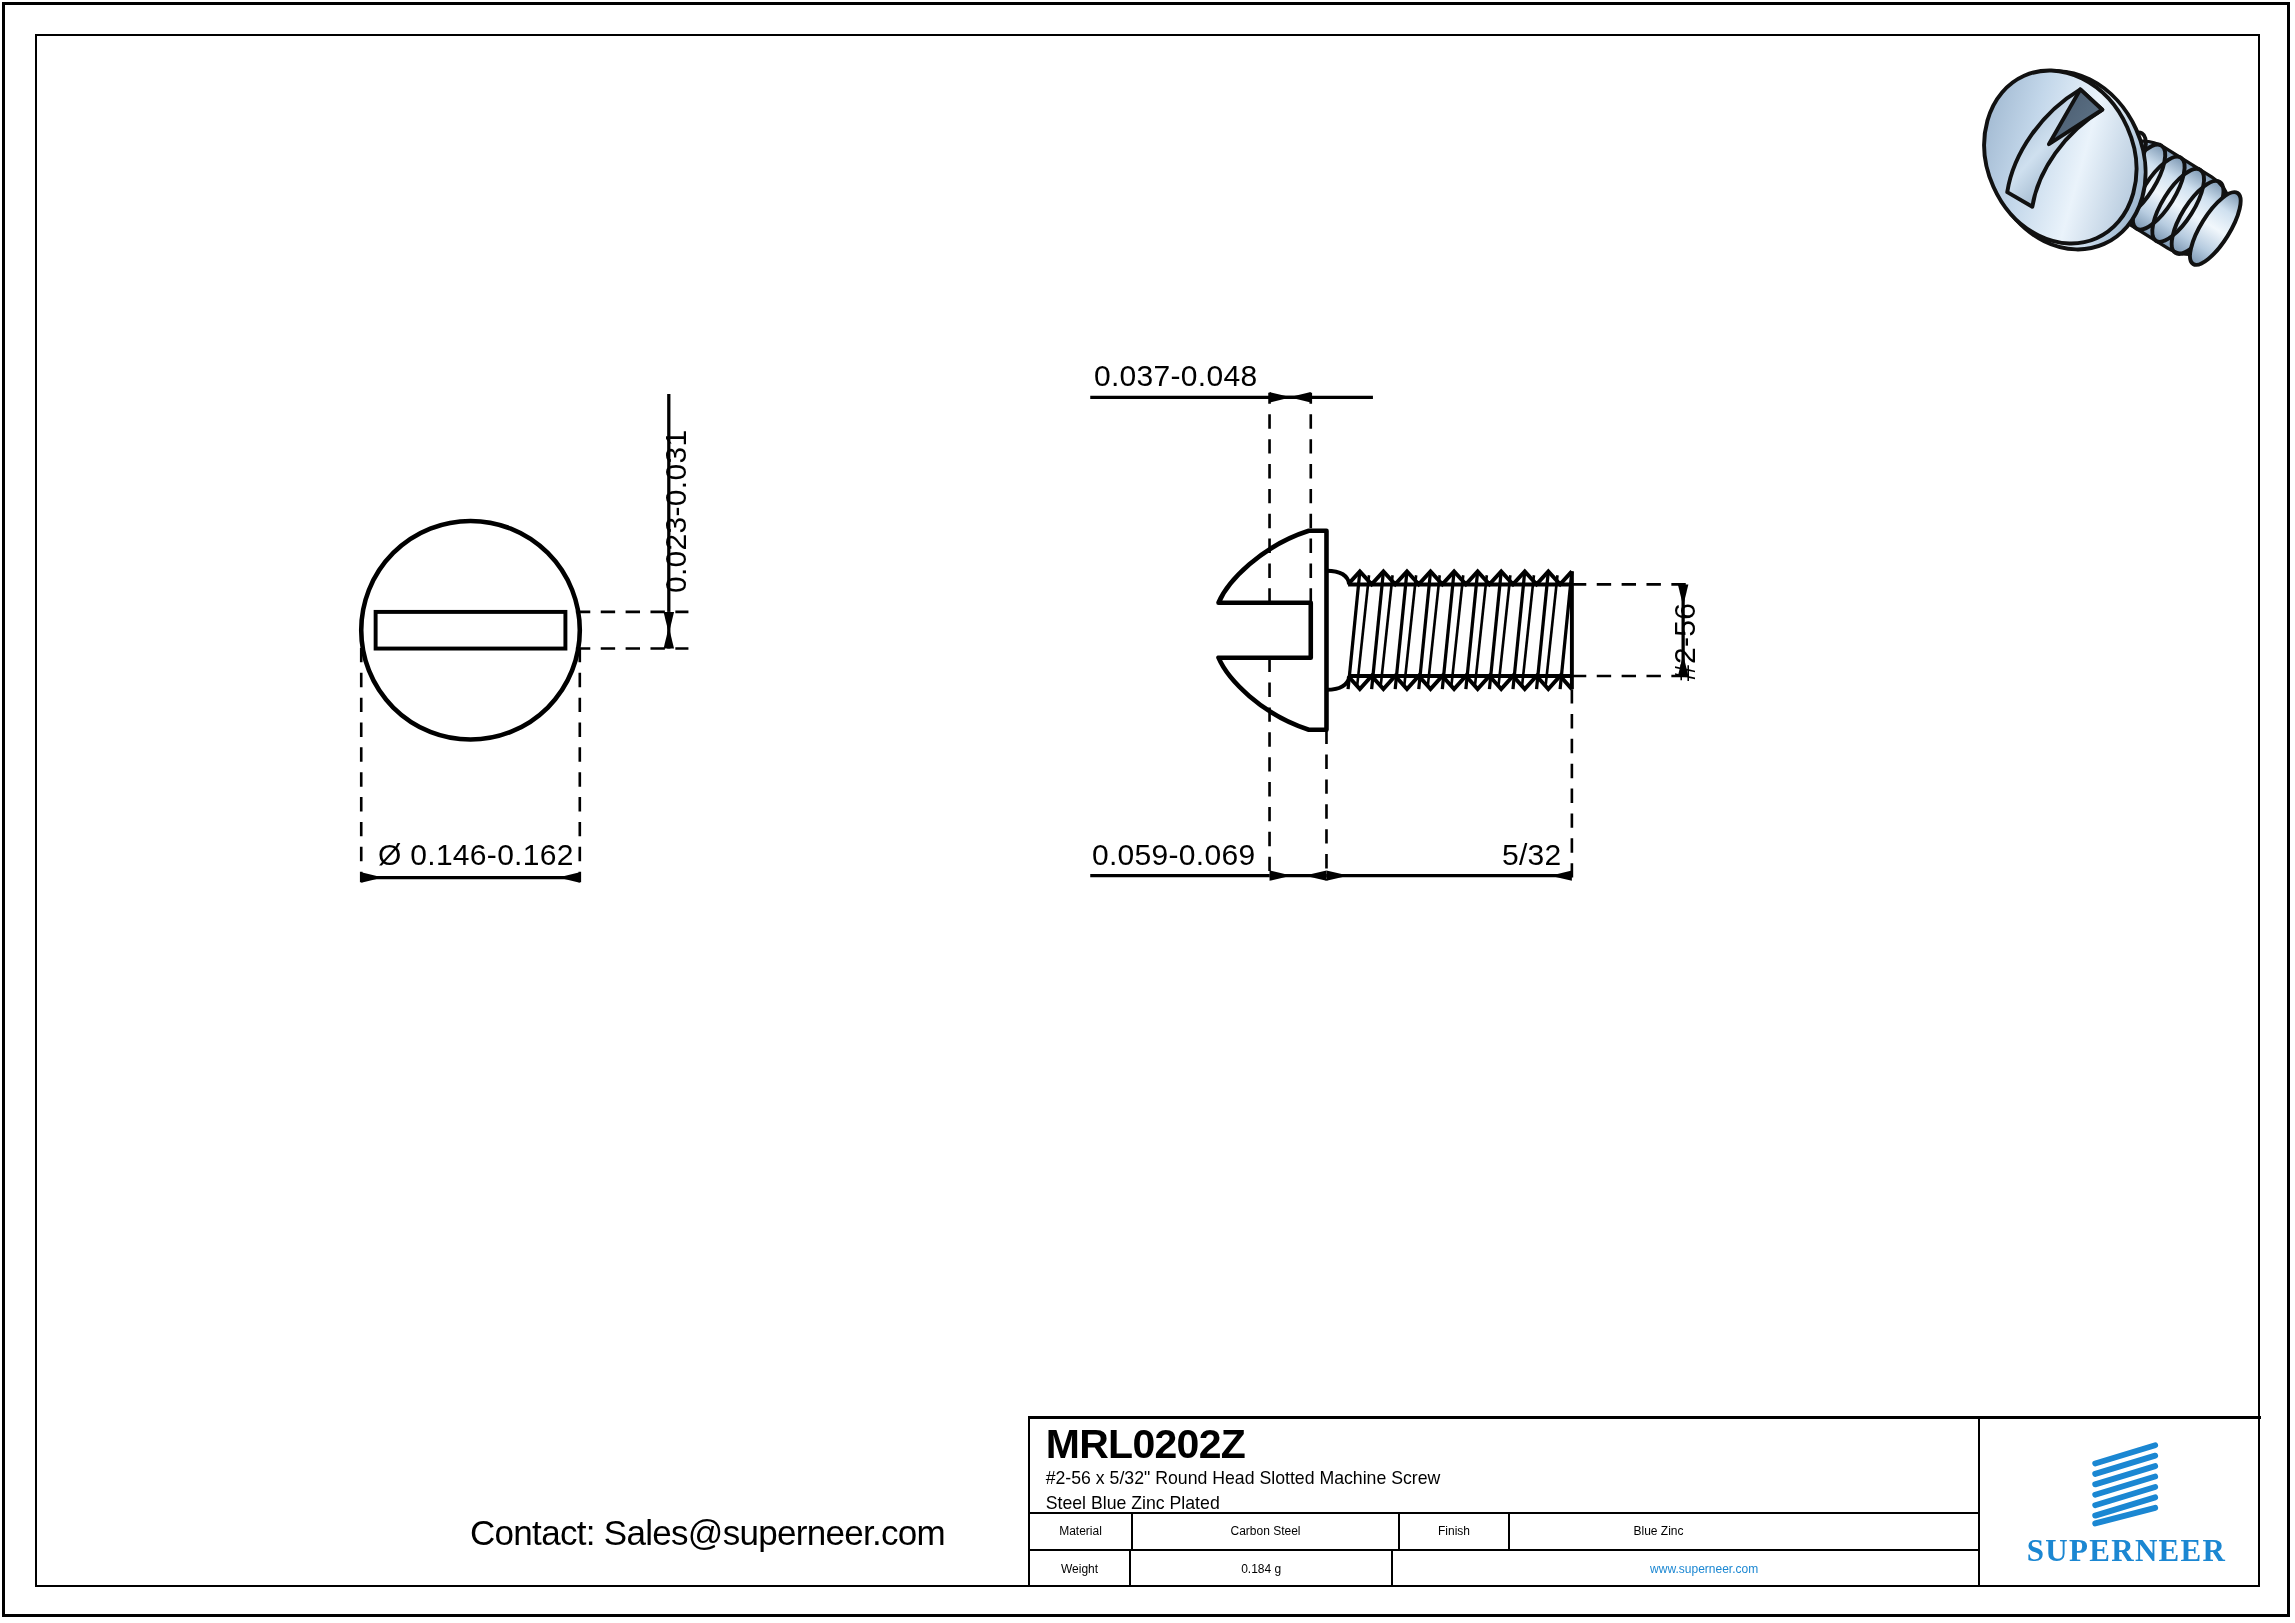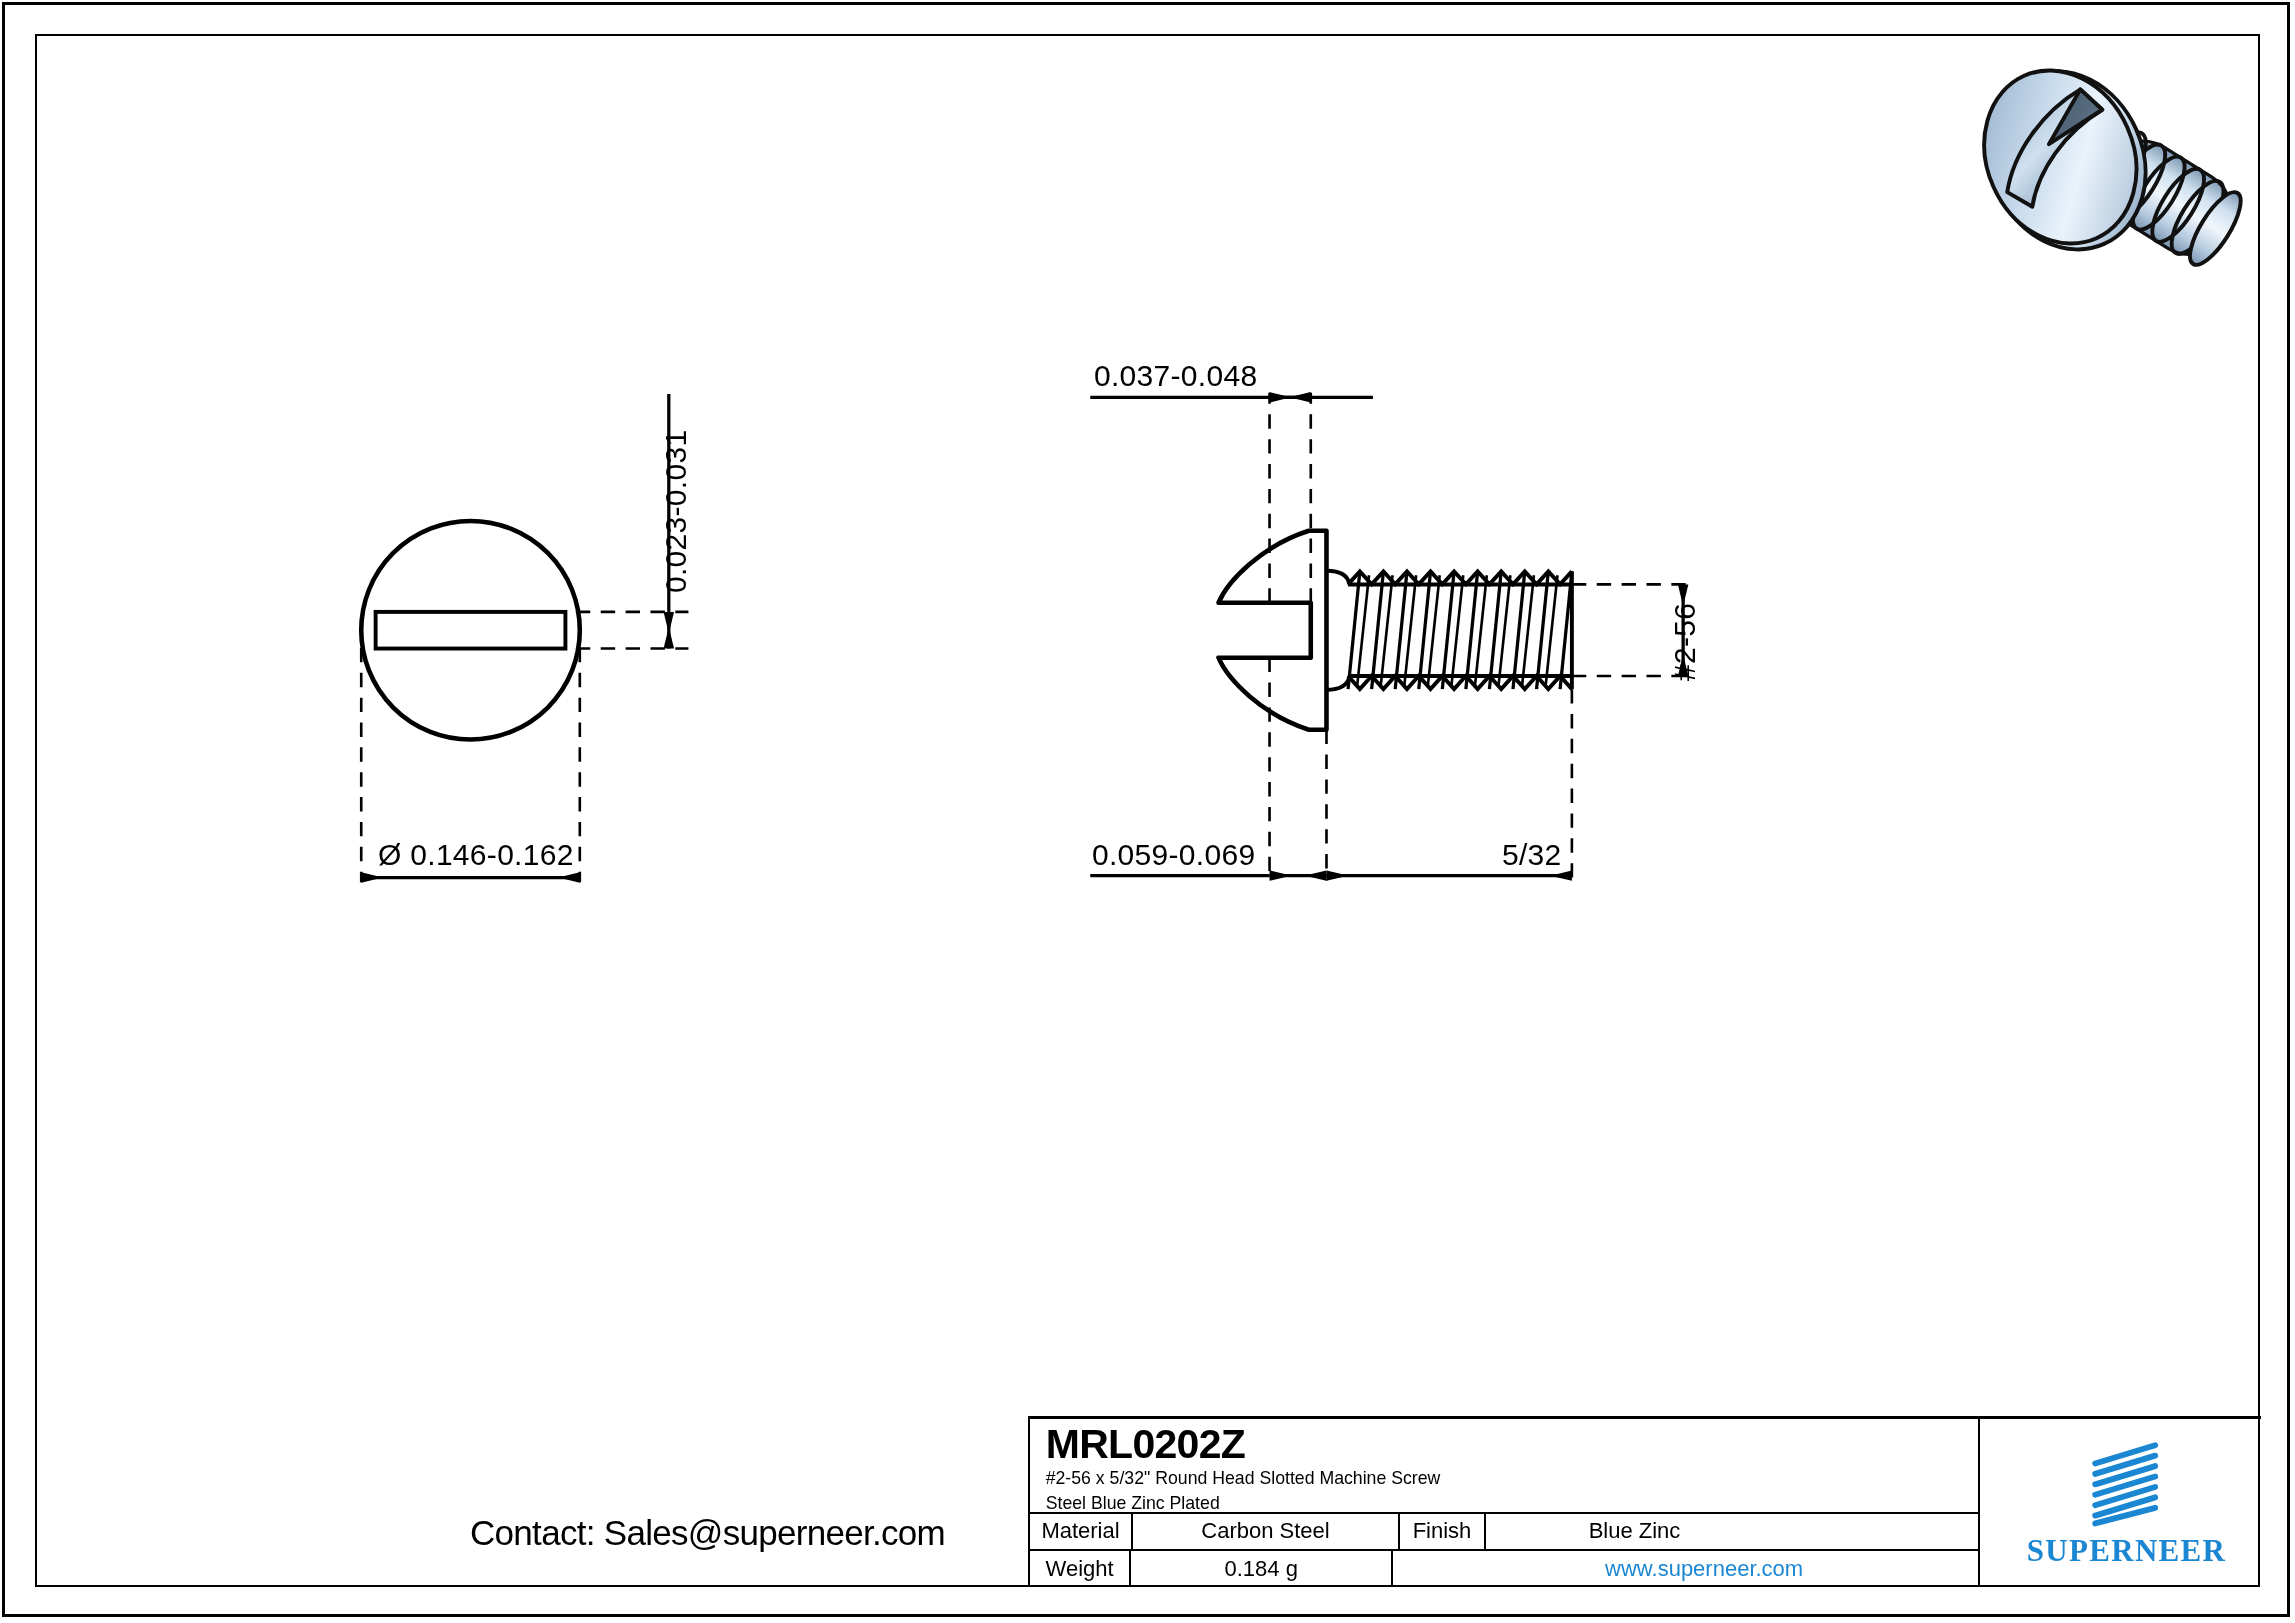--- a/index.html
+++ b/index.html
@@ -116,29 +116,29 @@
     height: 37px;
     box-sizing: border-box;
   }
   .tb-row.first { border-bottom: 2px solid #000; }
   .tb-cell {
     box-sizing: border-box;
     display: flex;
     align-items: center;
     justify-content: center;
     font-family: "Liberation Sans", sans-serif;
-    font-size: 22px;
+    font-size: 12px;
     color: #000;
     border-right: 2px solid #000;
     white-space: nowrap;
   }
   .tb-cell.last { border-right: none; margin-left: 37px; }
   .c-label  { width: 103px; }
   .c-value  { width: 267px; }
-  .c-label2 { width: 86px; }
+  .c-label2 { width: 110px; }
   .c-value2 { width: 223px; }
   .c-wide   { width: 558px; }
   .url-text { color: #1b87d2; }
 
   #tb-logo {
     width: 279px;
     display: flex;
     flex-direction: column;
     align-items: center;
     justify-content: center;

